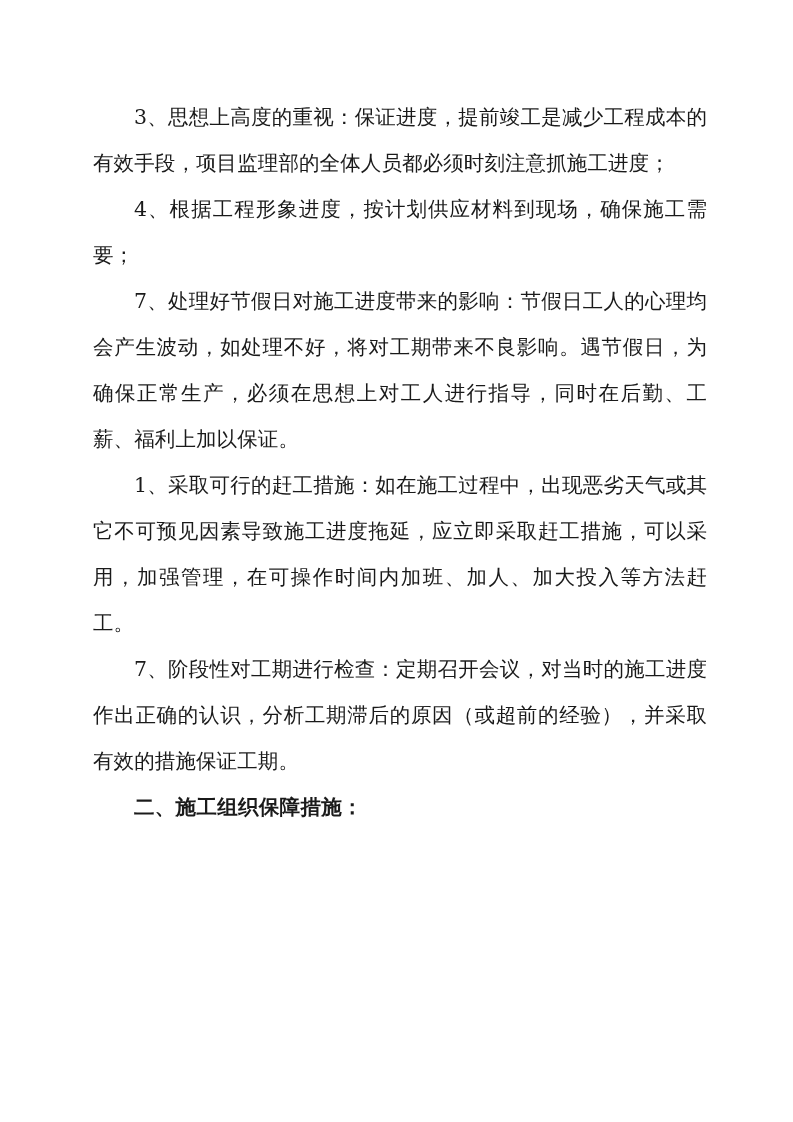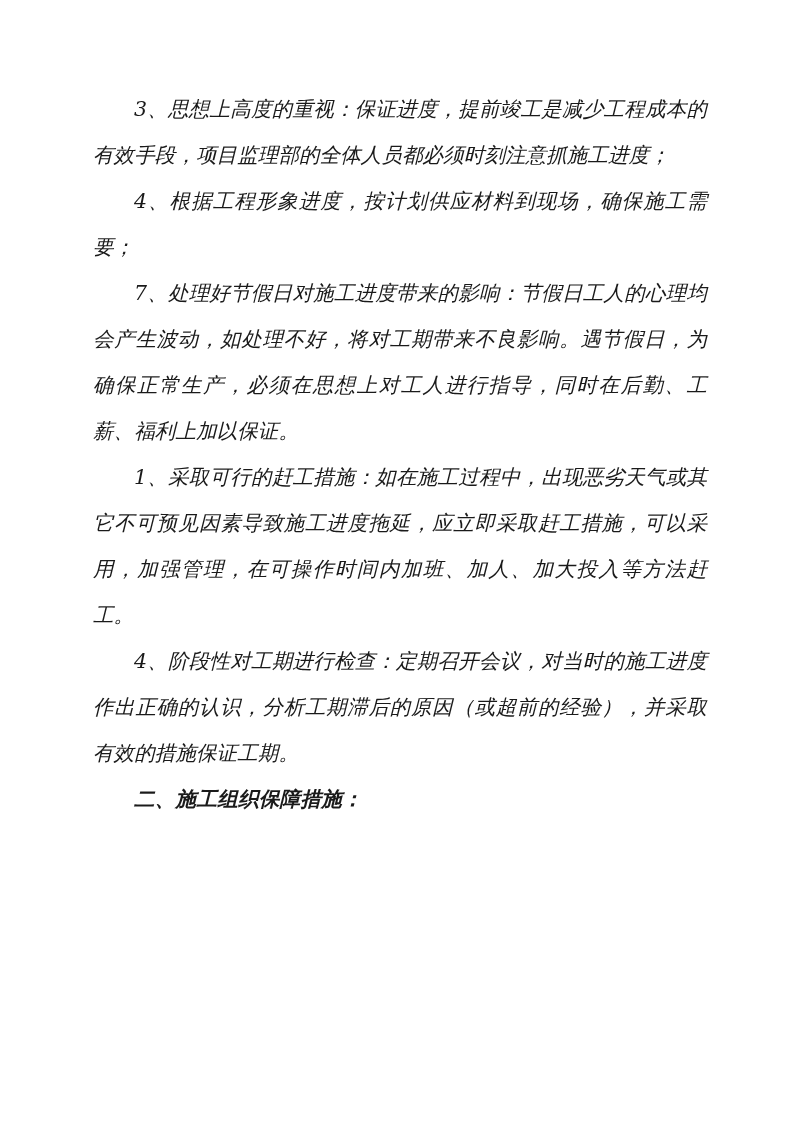--- a/index.html
+++ b/index.html
@@ -10,24 +10,23 @@
   }
   body {
     font-family: "DejaVu Serif", "Liberation Serif", serif;
     color: #000000;
   }
   .page {
     position: relative;
     width: 793px;
     height: 944px;
     background: #ffffff;
-    margin: 8px auto;
+    margin: 16px auto;
     overflow: hidden;
     box-sizing: border-box;
-    font-style: italic;
   }
   .content {
     position: absolute;
     left: 93px;
     top: 78px;
     width: 614px;
   }
   .para {
     font-size: 20.5px;
     line-height: 46px;
@@ -57,20 +56,20 @@
 </head>
 <body>
 
 <div class="page">
 
   <div class="content">
     <p class="para">3、思想上高度的重视：保证进度，提前竣工是减少工程成本的有效手段，项目监理部的全体人员都必须时刻注意抓施工进度；</p>
     <p class="para">4、根据工程形象进度，按计划供应材料到现场，确保施工需要；</p>
     <p class="para">7、处理好节假日对施工进度带来的影响：节假日工人的心理均会产生波动，如处理不好，将对工期带来不良影响。遇节假日，为确保正常生产，必须在思想上对工人进行指导，同时在后勤、工薪、福利上加以保证。</p>
     <p class="para">1、采取可行的赶工措施：如在施工过程中，出现恶劣天气或其它不可预见因素导致施工进度拖延，应立即采取赶工措施，可以采用，加强管理，在可操作时间内加班、加人、加大投入等方法赶工。</p>
-    <p class="para">4、阶段性对工期进行检查：定期召开会议，对当时的施工进度作出正确的认识，分析工期滞后的原因（或超前的经验），并采取有效的措施保证工期。</p>
+    <p class="para">7、阶段性对工期进行检查：定期召开会议，对当时的施工进度作出正确的认识，分析工期滞后的原因（或超前的经验），并采取有效的措施保证工期。</p>
     <p class="para heading">二、施工组织保障措施：</p>
 
   </div>
 
   <div class="page-number">8</div>
 
 </div>
 
 </body></html>

